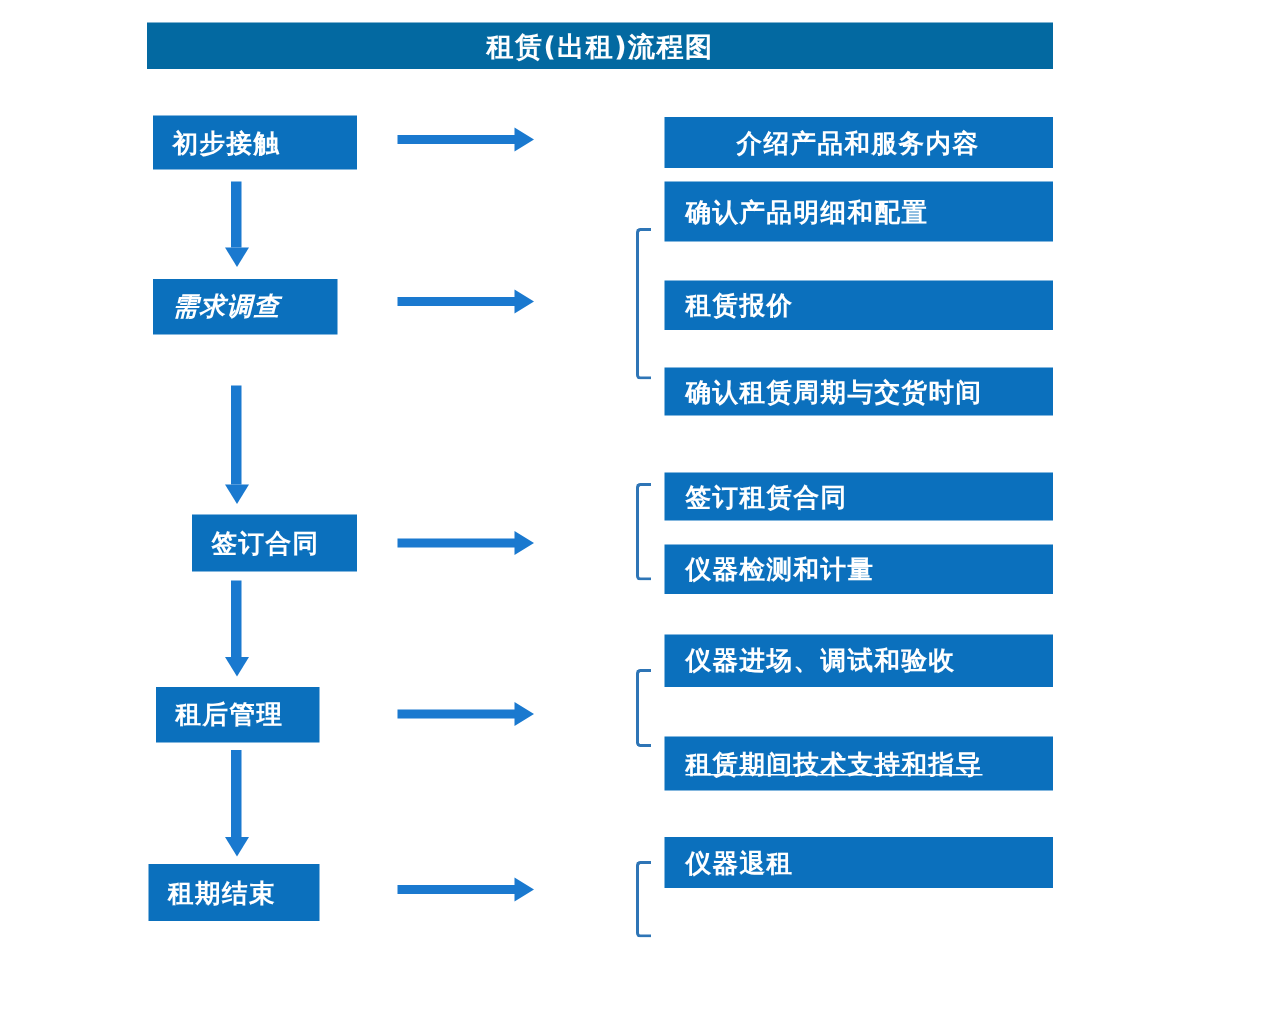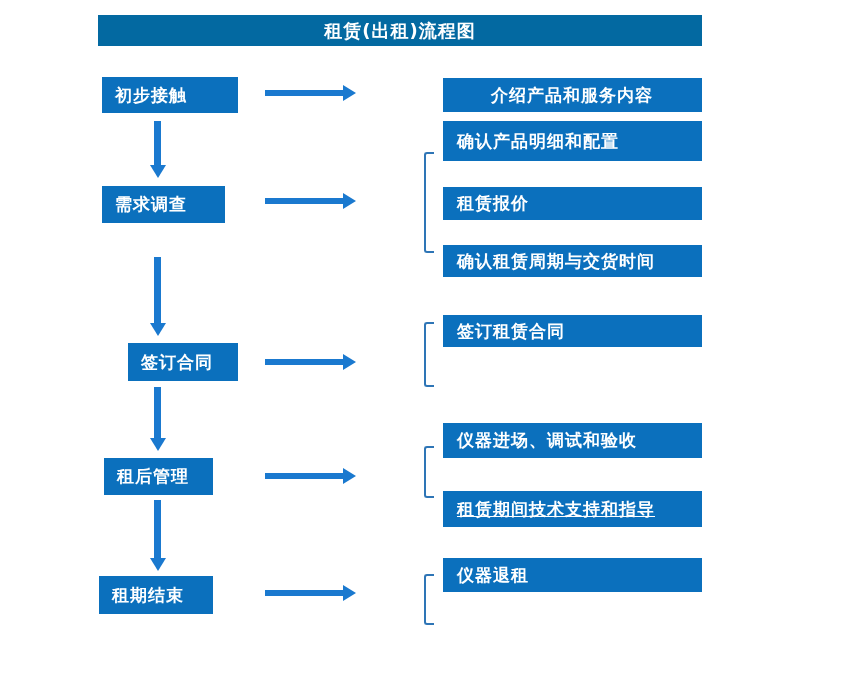--- a/index.html
+++ b/index.html
@@ -53,21 +53,21 @@
 </head>
 <body>
 
 <div class="canvas">
 
   <div class="title-bar">
     <span>租赁(出租)流程图</span>
   </div>
 
   <div class="step-box" style="left:102px;top:77px;width:136px;height:36px;">初步接触</div>
-  <div class="step-box" style="left:102px;top:186px;width:123px;height:37px;">需求调查</div>
+  <div class="step-box" style="left:102px;top:186px;width:123px;height:37px;font-style:italic;">需求调查</div>
   <div class="step-box" style="left:103px;top:343px;width:110px;height:38px;margin-left:25px;">签订合同</div>
   <div class="step-box" style="left:104px;top:458px;width:109px;height:37px;">租后管理</div>
   <div class="step-box" style="left:99px;top:576px;width:114px;height:38px;">租期结束</div>
 
   <div class="varrow" style="top:121px;height:57px;">
     <div class="v-stem"></div>
     <div class="v-head"></div>
   </div>
   <div class="varrow" style="top:257px;height:79px;">
     <div class="v-stem"></div>
@@ -108,19 +108,20 @@
   <div class="bracket" style="top:446px;height:52px;"></div>
   <div class="bracket" style="top:574px;height:51px;"></div>
 
   <div class="detail-box" style="top:78px;height:34px;padding-left:48px;">介绍产品和服务内容</div>
 
   <div class="detail-box" style="top:121px;height:40px;">确认产品明细和配置</div>
   <div class="detail-box" style="top:187px;height:33px;">租赁报价</div>
   <div class="detail-box" style="top:245px;height:32px;">确认租赁周期与交货时间</div>
 
   <div class="detail-box" style="top:315px;height:32px;">签订租赁合同</div>
+  <div class="detail-box" style="top:363px;height:33px;">仪器检测和计量</div>
 
   <div class="detail-box" style="top:423px;height:35px;">仪器进场、调试和验收</div>
   <div class="detail-box" style="top:491px;height:36px;text-decoration:underline;">租赁期间技术支持和指导</div>
 
   <div class="detail-box" style="top:558px;height:34px;">仪器退租</div>
 
 </div>
 
 </body></html>

